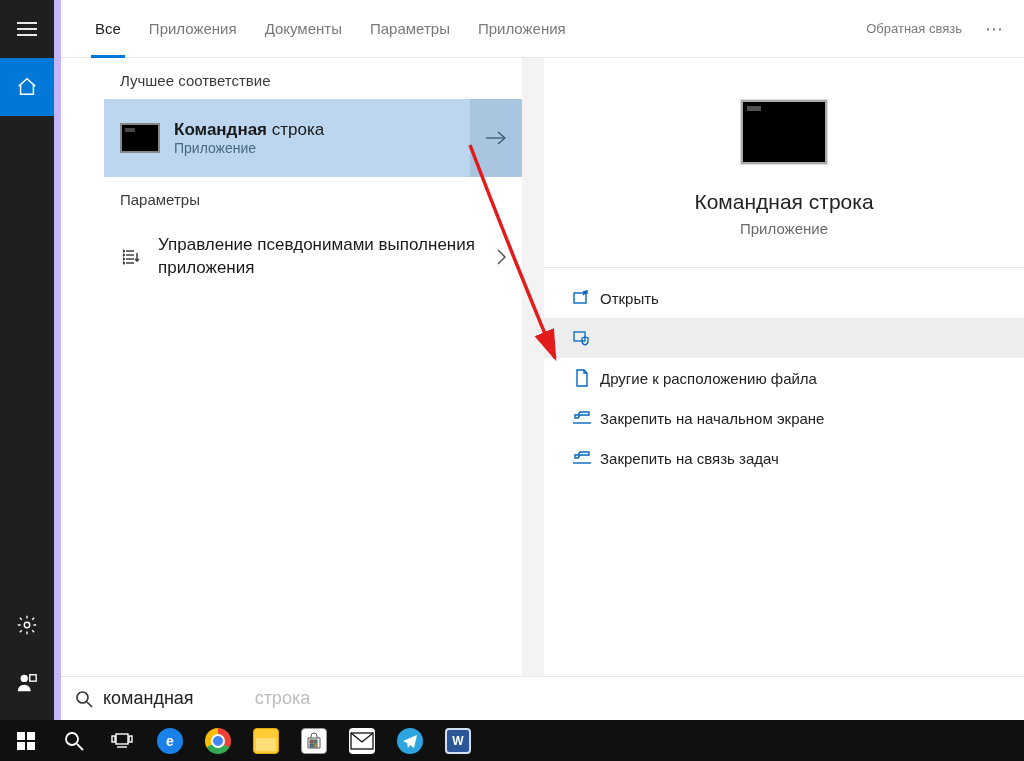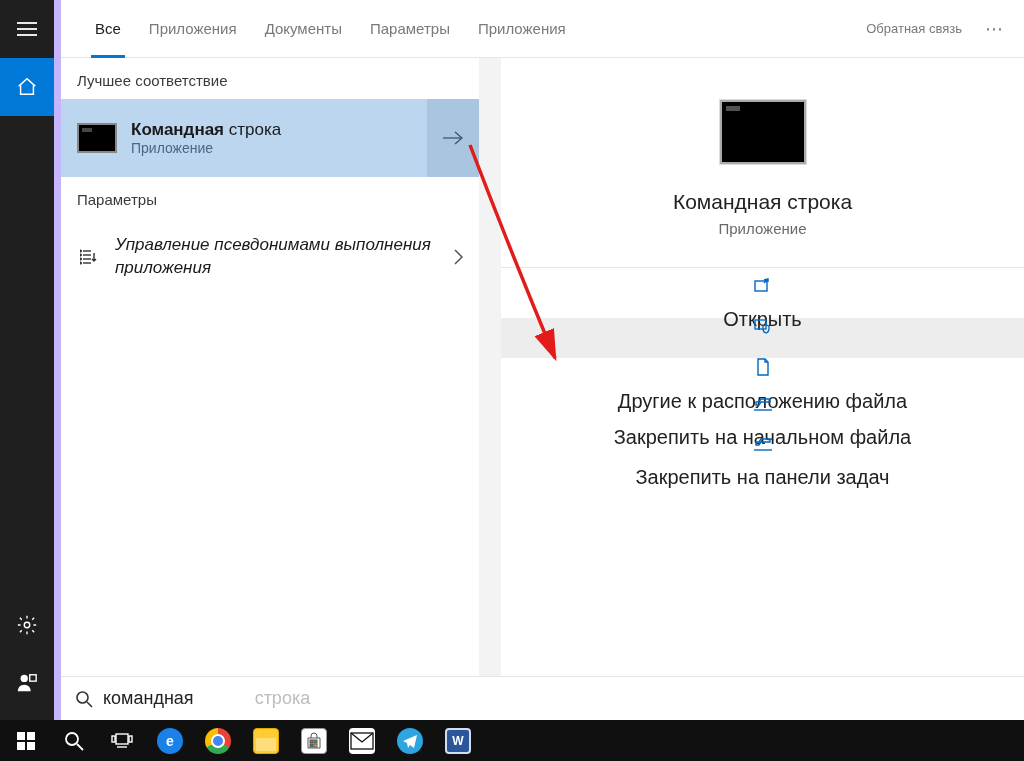--- a/index.html
+++ b/index.html
@@ -27,50 +27,50 @@
 .tabbar { height: 58px; display: flex; align-items: center; border-bottom: 1px solid #e6e6e6; padding: 0 10px 0 20px; }
 .tabbar .tab { font-size: 15px; color: #7a7a7a; padding: 0 14px; height: 58px; display: flex; align-items: center; cursor: pointer; }
 .tabbar .tab.active { color: #202020; position: relative; }
 .tabbar .tab.active::after { content:""; position:absolute; left: 10px; right: 10px; bottom: 0; height: 3px; background: #0078d7; }
 .tabbar .tab .chev { margin-left: 4px; }
 .tabbar .spacer { flex: 1; }
 .tabbar .feedback { font-size: 13px; color: #7a7a7a; padding: 0 12px; cursor: pointer; }
 .tabbar .more { width: 40px; text-align: center; color: #7a7a7a; font-size: 18px; cursor: pointer; }
 
 
-.mainarea { flex: 1; display: flex; background: #f3f3f3; gap: 0; overflow: hidden; }
+.mainarea { flex: 1; display: flex; background: #f3f3f3; gap: 0; overflow: hidden; margin-left: 43px; }
 .leftcol { width: 418px; background: #fff; display: flex; flex-direction: column; }
 .gap { width: 22px; background: #f3f3f3; }
 .rightcol { flex: 1; background: #fff; display: flex; flex-direction: column; }
 
 .section-header { font-size: 15px; color: #3b3b3b; padding: 14px 16px 10px; }
 
 .bestrow { display: flex; align-items: center; height: 78px; background: #bcd6ef; position: relative; }
 .bestrow .leftpart { flex: 1; display: flex; align-items: center; gap: 14px; padding: 0 16px; }
 .bestrow .appicon { width: 40px; height: 30px; background: #000; border: 2px solid #888; position: relative; }
 .bestrow .appicon::before { content:""; position:absolute; left:3px; top:3px; width:10px; height:4px; background:#e8e8e8; opacity:.3; }
 .bestrow .apptext .t1 { font-size: 17px; color: #1a1a1a; }
 .bestrow .apptext .t1 .em { font-weight: 600; }
 .bestrow .apptext .t2 { font-size: 14px; color: #4b6682; }
 .bestrow .arrowbox { width: 52px; height: 78px; background: #a9c5e0; display:flex; align-items:center; justify-content:center; }
 
-.settrow { display: flex; align-items: center; height: 78px; padding: 0 16px; gap: 14px; cursor: pointer; font-style: italic; }
+.settrow { display: flex; align-items: center; height: 78px; padding: 0 16px; gap: 14px; cursor: pointer; }
 .settrow .listicon { width: 24px; display:flex; justify-content:center; color:#333; }
 .settrow .setttext { flex:1; font-size: 17px; color: #1a1a1a; line-height: 1.35; }
 .settrow .chevright { color:#555; }
 
 
 .rc-top { display:flex; flex-direction:column; align-items:center; padding: 42px 20px 30px; border-bottom: 1px solid #e6e6e6; }
 .rc-top .bigicon { width: 86px; height: 64px; background:#000; border:2px solid #aaa; position:relative; box-shadow: 0 0 0 1px #ddd; }
 .rc-top .bigicon::before { content:""; position:absolute; left:4px; top:4px; width:14px; height:5px; background:#e8e8e8; opacity:.35; }
 .rc-top .rtitle { font-size: 21px; color:#222; margin-top: 26px; }
 .rc-top .rsub { font-size: 15px; color:#6a6a6a; margin-top: 6px; }
 
 .rc-actions { padding: 10px 0; }
-.ract { height: 40px; display: flex; align-items: center; gap: 14px; padding: 0 28px; font-size: 20px; color:#222; cursor:pointer;flex-direction:column; }
+.ract { height: 40px; display: flex; align-items: center; gap: 8px; padding: 0 28px; font-size: 15px; color:#222; cursor:pointer; }
 .ract.hover { background:#ededed; }
 .ract .aicon { width: 20px; display:flex; justify-content:center; color:#0067c0; }
 
 
 .searchbar { height: 44px; background:#fff; border-top:1px solid #e6e6e6; display:flex; align-items:center; padding: 0 14px; gap: 10px; }
 .searchbar .sicon { color:#333; }
 .searchbar .sinput { flex:1; border:none; outline:none; font-size: 18px; color:#222; background:transparent; }
 .searchbar .ghost { position:absolute; left: 98px; font-size:18px; color:#bdbdbd; pointer-events:none; }
 .searchbar-wrap { position: relative; }
 
@@ -219,30 +219,30 @@
             </span>
             <span>Другие к расположению файла</span>
           </div>
           <div class="ract">
             <span class="aicon">
               <svg width="18" height="14" viewBox="0 0 18 14" fill="none" stroke="#0067c0" stroke-width="1.4">
                   <path d="M2 4h3l2-3h9v3H7L5 7H2z"></path>
                   <line x1="0" y1="12" x2="18" y2="12"></line>
                 </svg>
             </span>
-            <span>Закрепить на начальном файла</span>
+            <span>Закрепить на начальном экране</span>
           </div>
           <div class="ract">
             <span class="aicon">
               <svg width="18" height="14" viewBox="0 0 18 14" fill="none" stroke="#0067c0" stroke-width="1.4">
                   <path d="M2 4h3l2-3h9v3H7L5 7H2z"></path>
                   <line x1="0" y1="12" x2="18" y2="12"></line>
                 </svg>
             </span>
-            <span>Закрепить на панели задач</span>
+            <span>Закрепить на связь задач</span>
           </div>
         </div>
       </div>
     </div>
 
     <div class="searchbar searchbar-wrap">
       <span class="sicon">
         <svg width="18" height="18" viewBox="0 0 18 18" fill="none" stroke="#333" stroke-width="1.6">
             <circle cx="7.5" cy="7.5" r="5.5"></circle>
             <line x1="12" y1="12" x2="17" y2="17"></line>

